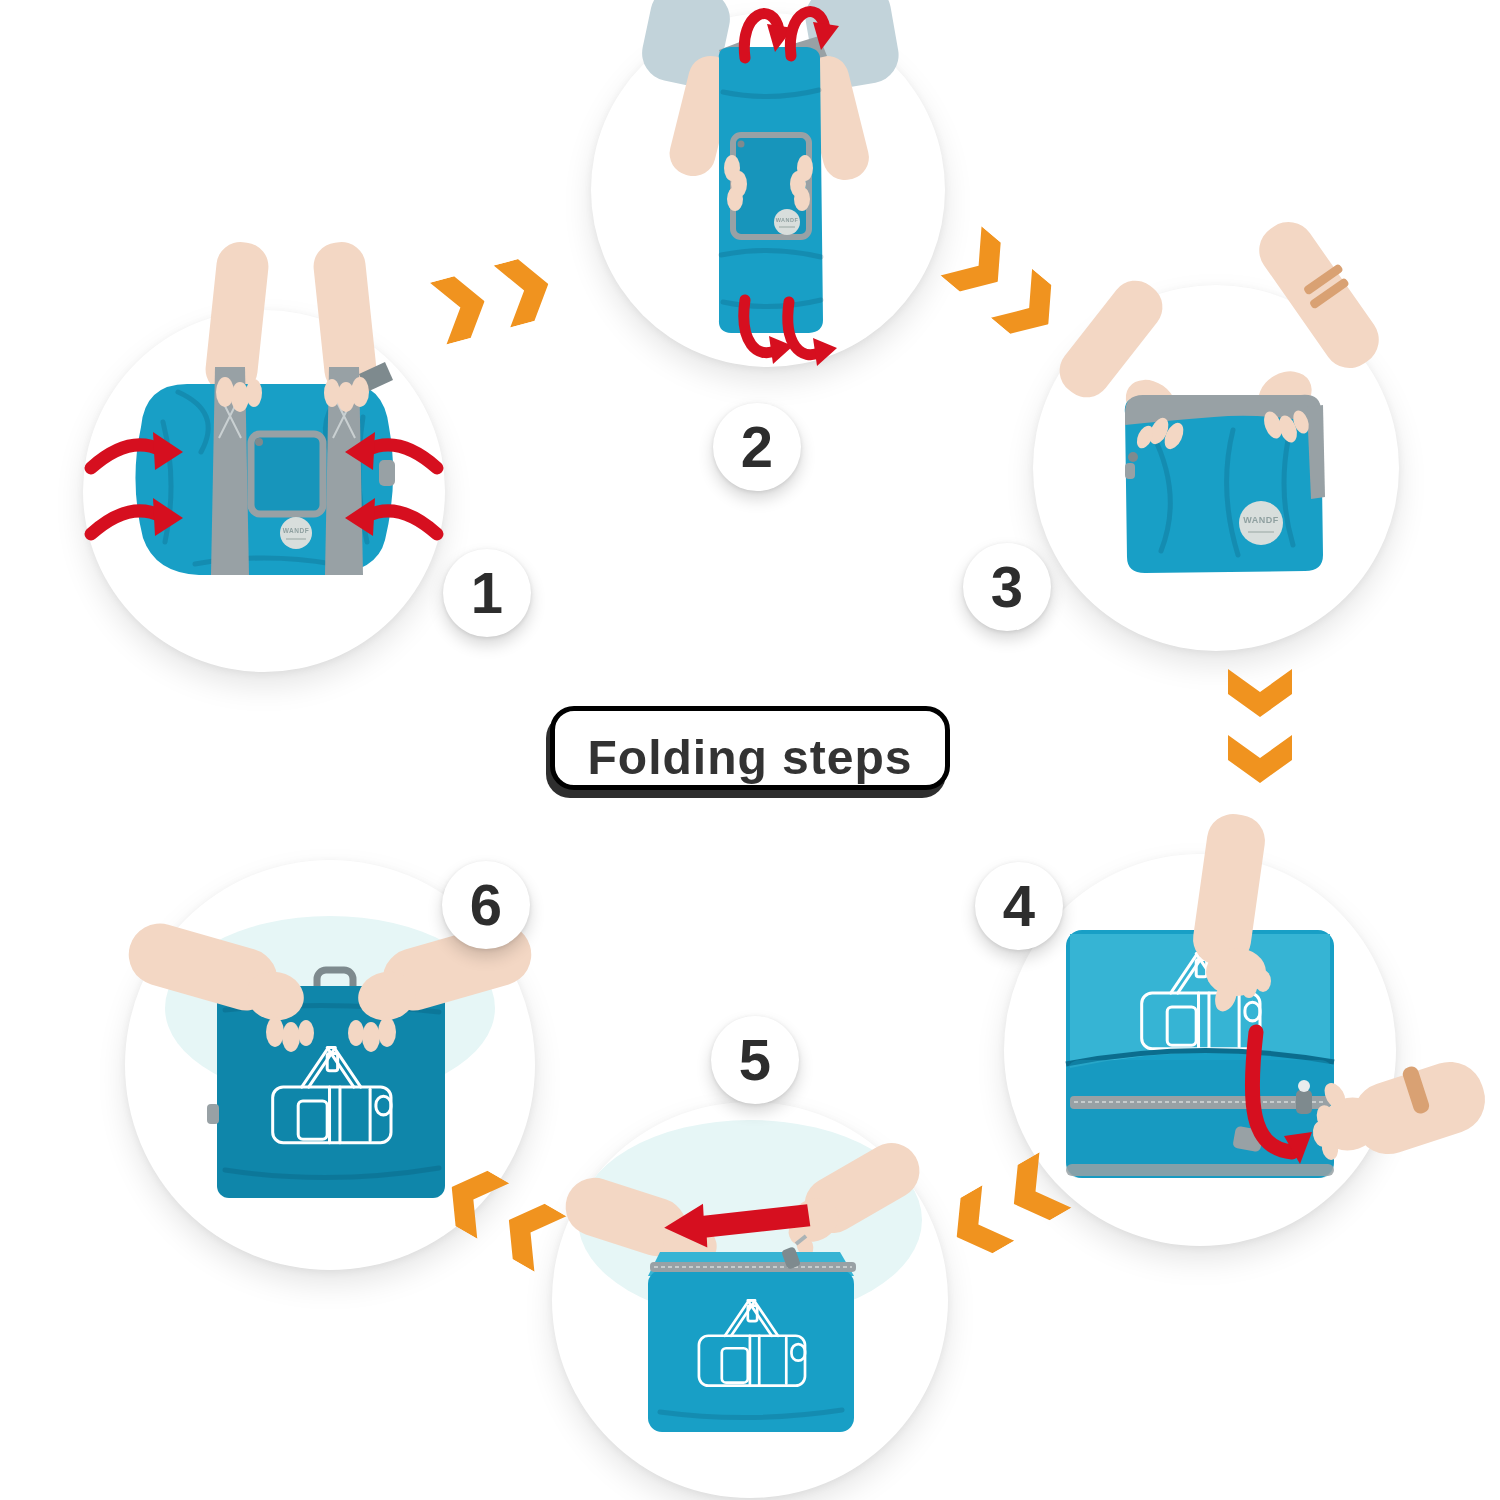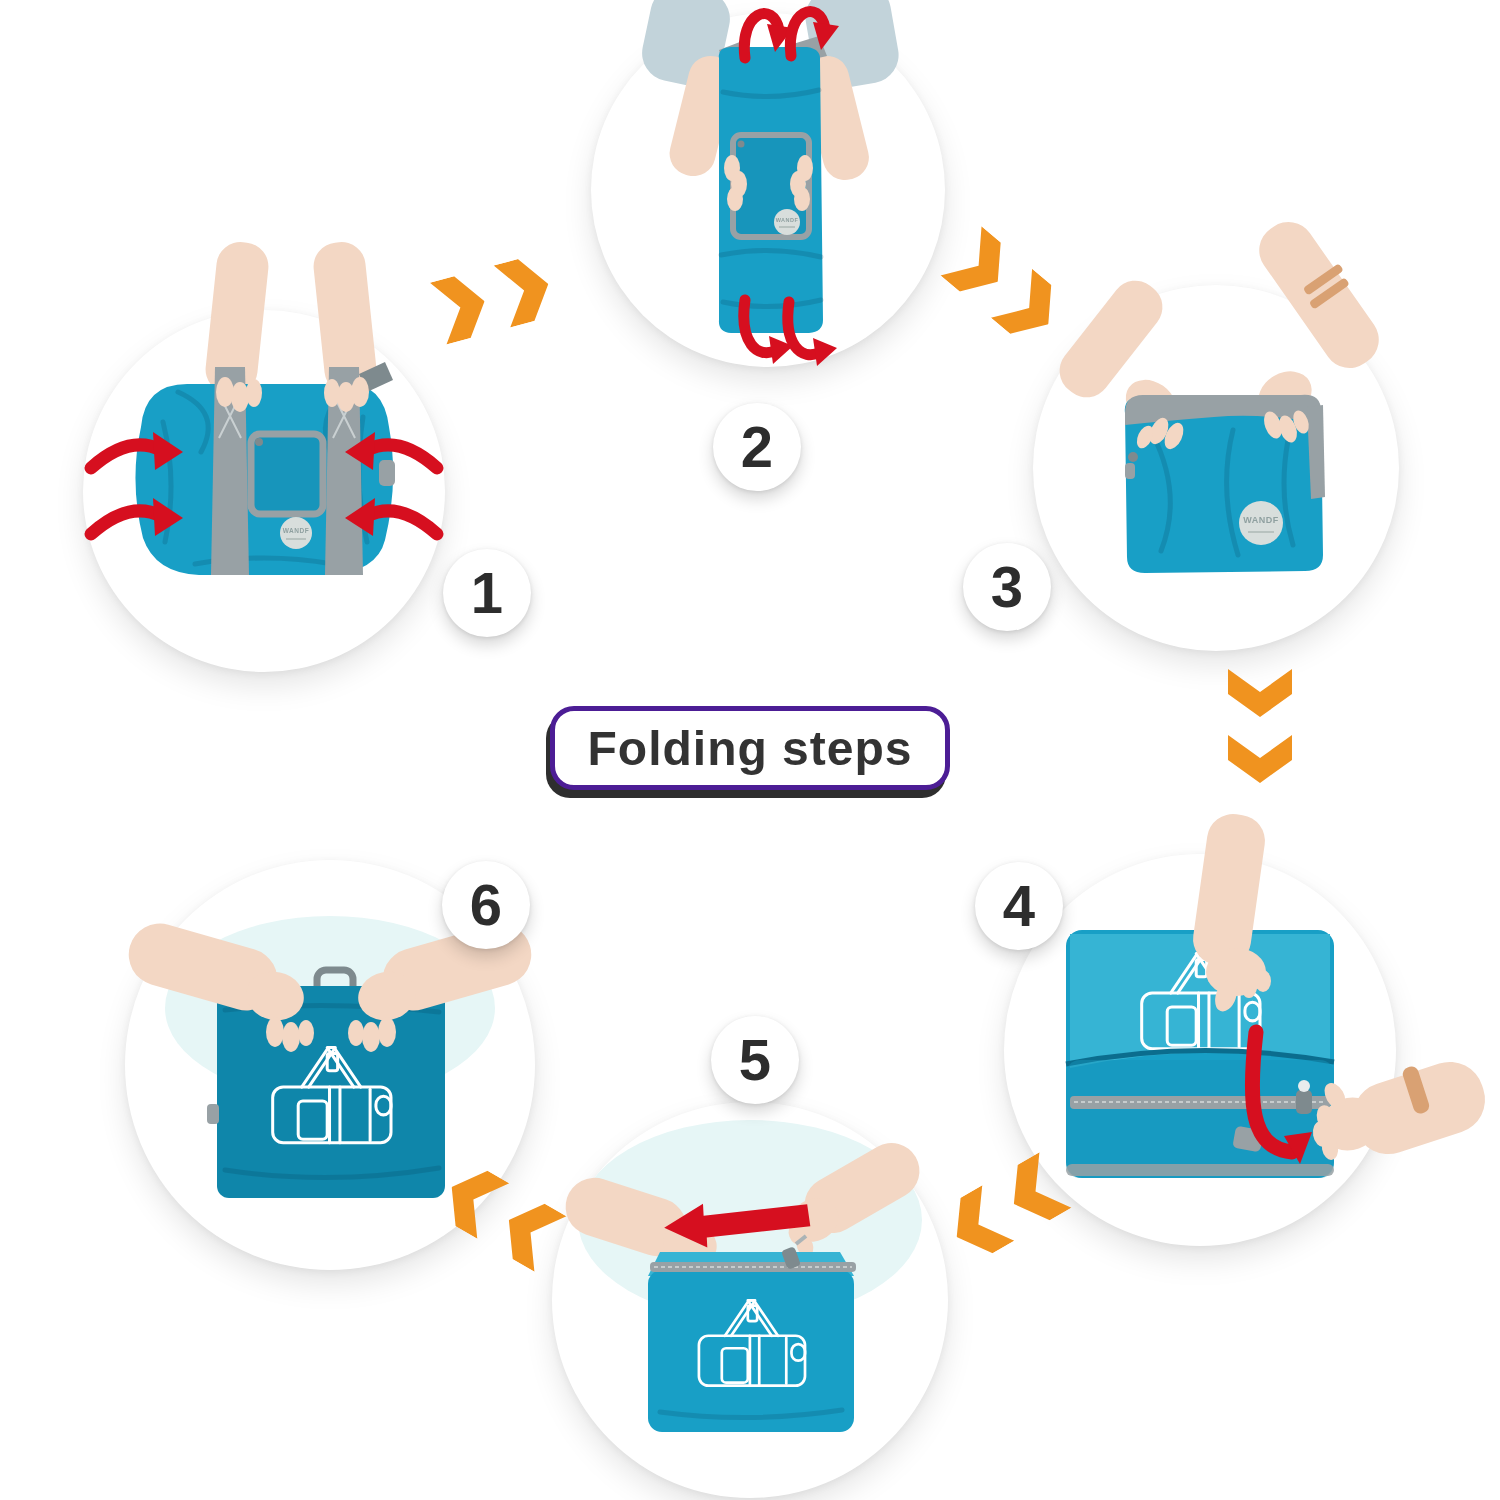--- a/index.html
+++ b/index.html
@@ -7,22 +7,22 @@
           font-family:"Liberation Sans",sans-serif;}
   .step{position:absolute;}
   .photo-circle{position:absolute;inset:0;border-radius:50%;background:#fff;
       box-shadow:0 14px 30px rgba(0,0,0,.10), 0 2px 8px rgba(0,0,0,.06);}
   svg.art{position:absolute;overflow:visible;}
   .badge{position:absolute;width:88px;height:88px;border-radius:50%;background:#fff;
       box-shadow:0 8px 16px rgba(0,0,0,.16), 0 1px 4px rgba(0,0,0,.10);
       display:flex;align-items:center;justify-content:center;}
   .badge span{font-size:58px;font-weight:bold;color:var(--number-ink);line-height:1;}
   .title-box{position:absolute;left:550px;top:706px;width:400px;height:84px;background:#fff;
-      border:5px solid #4c1d95;border-radius:24px;box-shadow:-4px 8px 0 #2e2e2e;
-      display:flex;align-items:center;justify-content:center;box-sizing:border-box;}
+      border:5px solid #000000;border-radius:24px;box-shadow:-4px 8px 0 #2e2e2e;
+      display:flex;align-items:flex-end;justify-content:center;box-sizing:border-box;}
   .title-box span{font-size:48px;font-weight:bold;color:var(--title-ink);letter-spacing:1px;}
   svg.chev{position:absolute;width:170px;height:140px;overflow:visible;}
 
   
   .teal{fill:var(--bag-teal);} .teal-lt{fill:var(--bag-teal-light);}
   .teal-deep{fill:var(--bag-teal-deep);}
   .gray{fill:var(--strap-gray);} .gray-dk{fill:var(--strap-gray-dark);}
   .skin{fill:var(--skin);} .sleeve{fill:var(--sleeve);} .gold{fill:var(--watch-gold);}
   .red{fill:var(--arrow-red);}
   .redl{stroke:var(--arrow-red);stroke-width:13;fill:none;stroke-linecap:round;}

